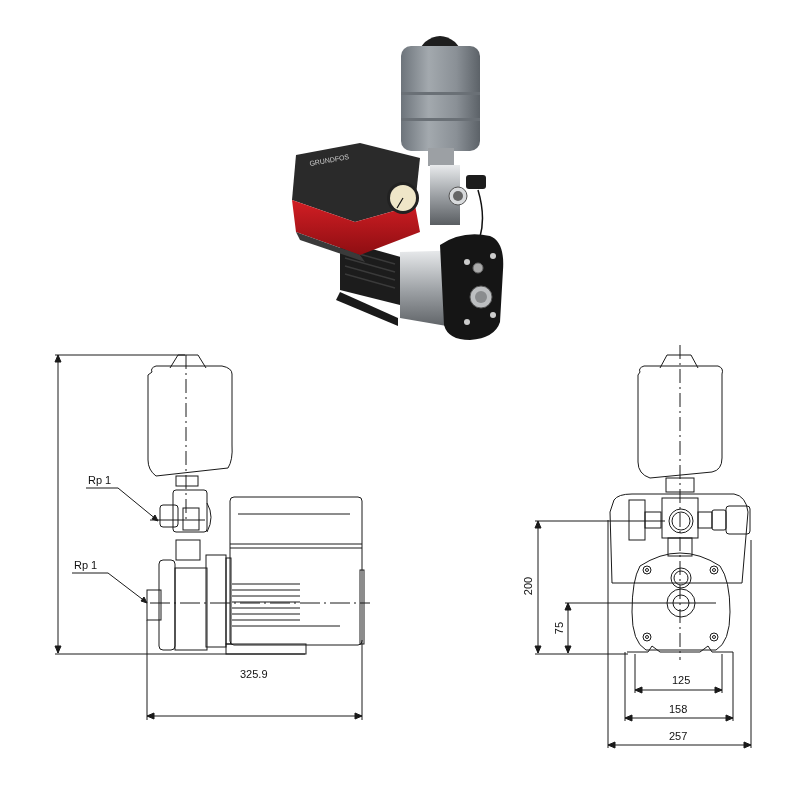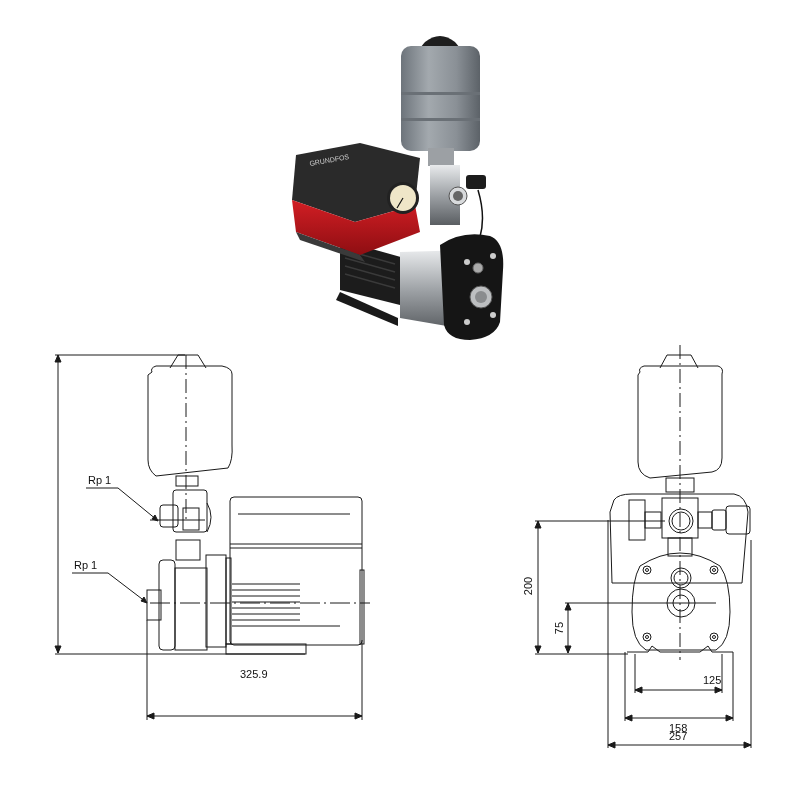--- a/index.html
+++ b/index.html
@@ -232,15 +232,15 @@
     <path d="M744,742 L751,745 L744,748 Z" fill="#1a1a1a"></path>
   </g>
 </svg>
 
 <div class="lbl" style="left:88px; top:474px;">Rp 1</div>
 <div class="lbl" style="left:74px; top:559px;">Rp 1</div>
 <div class="lbl" style="left:240px; top:668px;">325.9</div>
 
 <div class="lbl vlbl" style="left:519px; top:580px;">200</div>
 <div class="lbl vlbl" style="left:553px; top:622px;">75</div>
-<div class="lbl" style="left:703px; top:674px;">125</div>
-<div class="lbl" style="left:669px; top:722px;">158</div>
+<div class="lbl" style="left:672px; top:674px;">125</div>
+<div class="lbl" style="left:669px; top:703px;">158</div>
 <div class="lbl" style="left:669px; top:730px;">257</div>
 
 </body></html>

